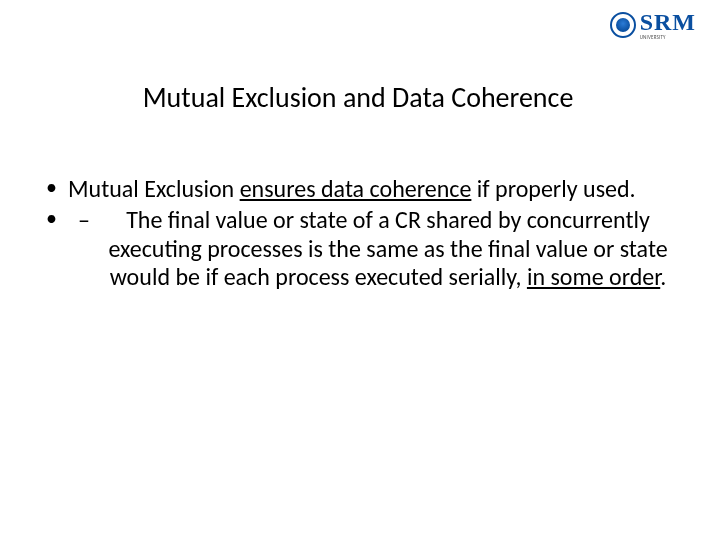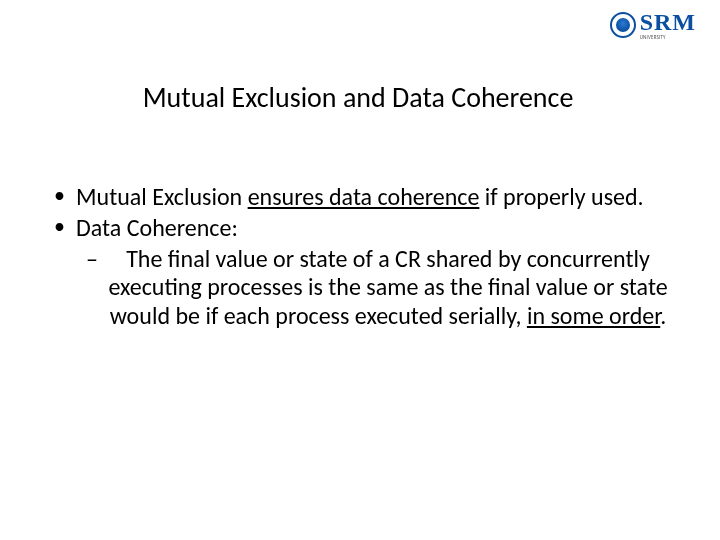--- a/index.html
+++ b/index.html
@@ -72,21 +72,21 @@
   .body {
     position: absolute;
     top: 175px;
     left: 40px;
     right: 40px;
     font-size: 24px;
     line-height: 1.2;
   }
   ul.lvl1 {
     list-style: none;
-    margin: 8px;
+    margin: 0;
     padding: 0;
   }
   ul.lvl1 > li {
     position: relative;
     padding-left: 28px;
     margin-bottom: 2px;
   }
   ul.lvl1 > li::before {
     content: "•";
     position: absolute;
@@ -132,21 +132,20 @@
   </div>
 
   <div class="title">Mutual Exclusion and Data Coherence</div>
 
   <div class="body">
     <ul class="lvl1">
       <li>
         <span>Mutual Exclusion </span><span class="u">ensures data coherence</span><span> if properly used.</span>
       </li>
       <li>
-        <span>Data Coherence:</span>
         <ul class="lvl2">
           <li>
             <span>The final value or state of a CR shared by concurrently executing processes is the same as the final value or state would be if each process executed serially, </span><span class="u">in some order</span><span>.</span>
           </li>
         </ul>
       </li>
     </ul>
   </div>
 
 </div>

